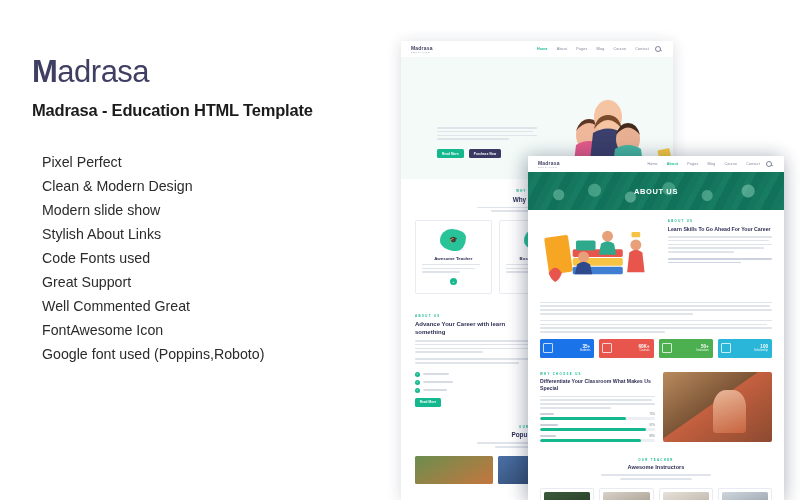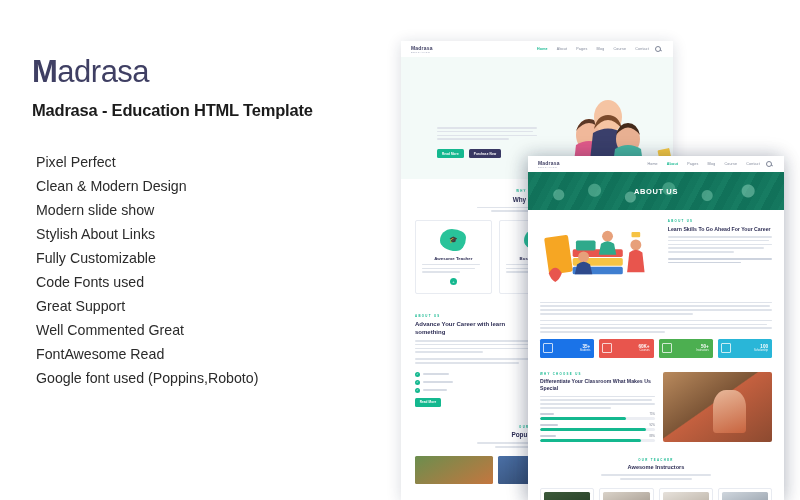--- a/index.html
+++ b/index.html
@@ -5,21 +5,21 @@
   html,body{margin:0;padding:0;}
   body{
     width:800px;height:500px;overflow:hidden;background:#ffffff;
     font-family:"Liberation Sans",sans-serif;color:#222;position:relative;
   }
   
   .left{position:absolute;left:32px;top:56px;width:350px;}
   .logo{font-size:31px;letter-spacing:-0.5px;color:#3f3f63;line-height:1;margin:0 0 14px 0;font-weight:400;}
   .logo b{font-weight:700;}
   .subtitle{font-size:16.5px;font-weight:700;color:#1b1b1b;margin:0 0 30px 0;letter-spacing:-0.2px;}
-  .features{list-style:none;margin:4px;padding:0;}
+  .features{list-style:none;margin:10px;padding:0;}
   .features li{font-size:14.2px;color:#2b2b2b;line-height:24px;white-space:nowrap;}
 
   
   .shot{position:absolute;background:#fff;overflow:hidden;}
   .shot1{left:401px;top:41px;width:272px;height:459px;box-shadow:0 2px 14px rgba(20,30,60,.16);}
   .shot2{left:528px;top:156px;width:256px;height:344px;box-shadow:-3px 0 18px rgba(20,30,60,.22),0 4px 18px rgba(20,30,60,.20);}
 
   
   .nav{display:flex;align-items:center;background:#fff;height:16px;padding:0 10px;}
   .nav .brand{font-size:5px;font-weight:800;color:#3f3f63;letter-spacing:.2px;}
@@ -128,25 +128,24 @@
 <div class="left">
   <div class="logo">
     <b>M</b><span>adrasa</span>
   </div>
   <div class="subtitle">Madrasa - Education HTML Template</div>
   <ul class="features">
     <li>Pixel Perfect</li>
     <li>Clean &amp; Modern Design</li>
     <li>Modern slide show</li>
     <li>Stylish About Links</li>
-    <li>Fully Customizable</li>
     <li>Code Fonts used</li>
     <li>Great Support</li>
     <li>Well Commented Great</li>
-    <li>FontAwesome Read</li>
+    <li>FontAwesome Icon</li>
     <li>Google font used (Poppins,Roboto)</li>
   </ul>
 </div>
 
 <div class="shot shot1">
 
   <div class="nav">
     <div class="brand">
       <span>Madrasa</span>
       <small>EDUCATION</small>

